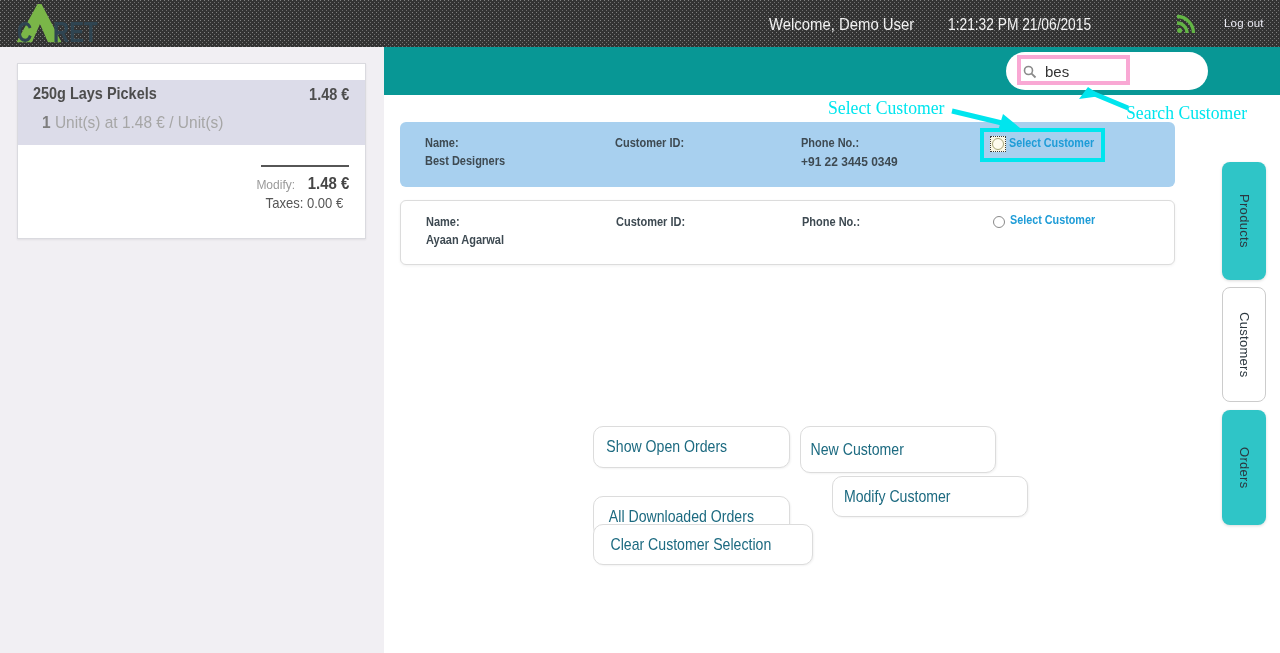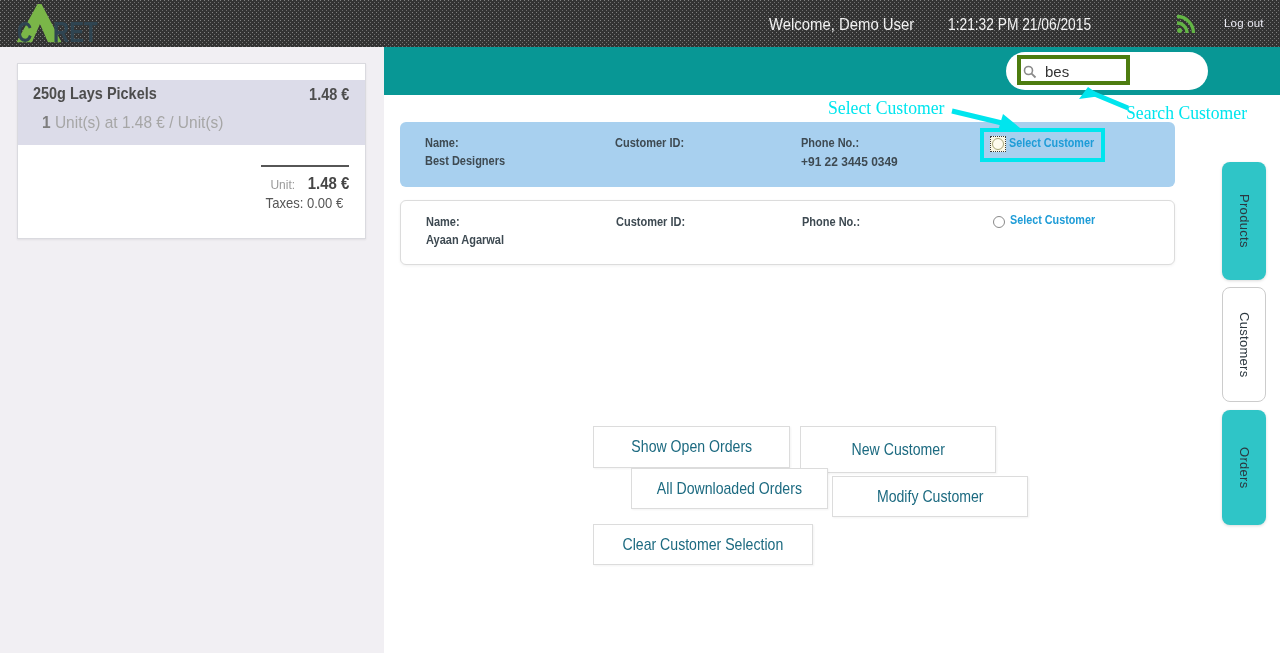--- a/index.html
+++ b/index.html
@@ -22,43 +22,43 @@
   .iline2 b { color:#7e7e7e; }
   #totline { position:absolute; right:16px; top:101px; width:88px; border-top:2px solid #565656; }
   #totrow { position:absolute; right:16px; top:110px; white-space:pre; }
   #totrow .tlab { font-size:12px; color:#9a9a9a; }
   #totrow .tval { font-size:17px; font-weight:bold; color:#464646; display:inline-block; transform:scaleX(0.88); transform-origin:100% 0; }
   #taxrow { position:absolute; right:22px; top:130px; font-size:15px; color:#565656; transform:scaleX(0.87); transform-origin:100% 0; white-space:pre; }
 
   
   #tealbar { position:absolute; left:384px; top:47px; width:896px; height:48px; background:#089795; }
   #searchpill { position:absolute; left:1006px; top:52px; width:202px; height:38px; background:#fff; border-radius:19px; }
-  #searchbox { position:absolute; left:1017px; top:55px; width:113px; height:30px; border:4px solid #4d7c0f; background:#fff; }
+  #searchbox { position:absolute; left:1017px; top:55px; width:113px; height:30px; border:4px solid #f9a8d4; background:#fff; }
   #searchtxt { position:absolute; left:24px; top:4px; font-size:15px; color:#333; }
 
   .crow { position:absolute; width:775px; height:65px; border-radius:6px;padding-left:48px; }
   #crow1 { left:400px; top:122px; background:#a8d0ef; }
   #crow2 { left:400px; top:200px; background:#fff; border:1px solid #dcdcdc; box-shadow:0 1px 3px rgba(0,0,0,0.06); }
   .clab { font-size:12.5px; font-weight:bold; color:#3e4a52; position:absolute; top:14px; transform:scaleX(0.88); transform-origin:0 0; white-space:pre; }
   .cval { font-size:12.5px; font-weight:bold; color:#3e4a52; position:absolute; top:32px; transform:scaleX(0.88); transform-origin:0 0; white-space:pre; }
   .cph  { font-size:13px; font-weight:bold; color:#3e4a52; position:absolute; top:32px; transform:scaleX(0.92); transform-origin:0 0; white-space:pre; }
   .c1 { left:25px; } .c2 { left:215px; } .c3 { left:401px; }
   .radiowrap { position:absolute; left:590px; top:14px; width:16px; height:16px; border:1px dotted #3a3a3a; background:#faf6e4; }
   .radiowrap .radio { position:absolute; left:1px; top:1px; width:12px; height:12px; border:1px solid #a8a678; border-radius:50%; background:#fdfaee; }
   #crow2 .radio { position:absolute; left:592px; top:15px; width:12px; height:12px; border:1px solid #8a8a8a; border-radius:50%; background:#fff; }
   .sel { position:absolute; left:609px; top:13px; font-size:13px; font-weight:bold; color:#1e9cd7; transform:scaleX(0.83); transform-origin:0 0; white-space:pre; }
   #crow2 .sel { top:11px; }
 
   #cyanbox { position:absolute; left:980px; top:128px; width:125px; height:34px; border:4px solid #00e5ee; }
 
-  .btn { position:absolute; background:#fff; border:1px solid #dcdcdc; border-radius:0; color:#1c6a80; font-size:17px; display:flex; align-items:center; justify-content:center; box-shadow:1px 1px 2px rgba(0,0,0,0.05); }
+  .btn { position:absolute; background:#fff; border:1px solid #dcdcdc; border-radius:10px; color:#1c6a80; font-size:17px; display:flex; align-items:center; justify-content:flex-start; box-shadow:1px 1px 2px rgba(0,0,0,0.05); }
   .btn span { display:inline-block; transform:scaleX(0.83); white-space:pre; }
   #b1 { left:593px; top:426px; width:197px; height:42px; }
   #b2 { left:800px; top:426px; width:196px; height:47px; }
-  #b3 { left:593px; top:468px; width:197px; height:41px;margin-left:38px; }
+  #b3 { left:593px; top:496px; width:197px; height:41px; }
   #b4 { left:832px; top:476px; width:196px; height:41px; }
   #b5 { left:593px; top:524px; width:220px; height:41px; }
 
   .tab { position:absolute; left:1222px; width:44px; border-radius:8px; display:flex; align-items:center; justify-content:center; }
   .tab span { writing-mode:vertical-rl; font-size:13px; color:#2c3840; letter-spacing:0.3px; }
   #tabP { top:162px; height:118px; background:#2fc5c7; box-shadow:0 1px 3px rgba(0,0,0,0.15); }
   #tabC { top:287px; height:115px; background:#fff; border:1px solid #ccc; }
   #tabO { top:410px; height:115px; background:#2fc5c7; box-shadow:0 1px 3px rgba(0,0,0,0.15); }
 
   #anno { position:absolute; left:0; top:0; width:1280px; height:653px; pointer-events:none; }
@@ -91,21 +91,21 @@
   </div>
 
   <div id="leftpanel">
     <div id="ordercard">
       <div id="itemrow">
         <span class="iline1">250g Lays Pickels</span>
         <span class="iprice">1.48 €</span>
         <span class="iline2"><b>1</b> Unit(s) at 1.48 € / Unit(s)</span>
       </div>
       <div id="totline"></div>
-      <div id="totrow"><span class="tlab">Unit:  </span><span class="tval">1.48 €</span></div>
+      <div id="totrow"><span class="tlab">Modify:  </span><span class="tval">1.48 €</span></div>
       <div id="taxrow">Taxes: 0.00 €</div>
     </div>
   </div>
 
   <div id="tealbar"></div>
   <div id="searchpill"></div>
   <div id="searchbox">
     <svg width="14" height="14" viewBox="0 0 14 14" style="position:absolute;left:2px;top:6px">
       <circle cx="5.5" cy="5.5" r="4" stroke="#8a8a8a" stroke-width="1.6" fill="none"></circle>
       <line x1="8.6" y1="8.6" x2="12.5" y2="12.5" stroke="#8a8a8a" stroke-width="1.8"></line>

